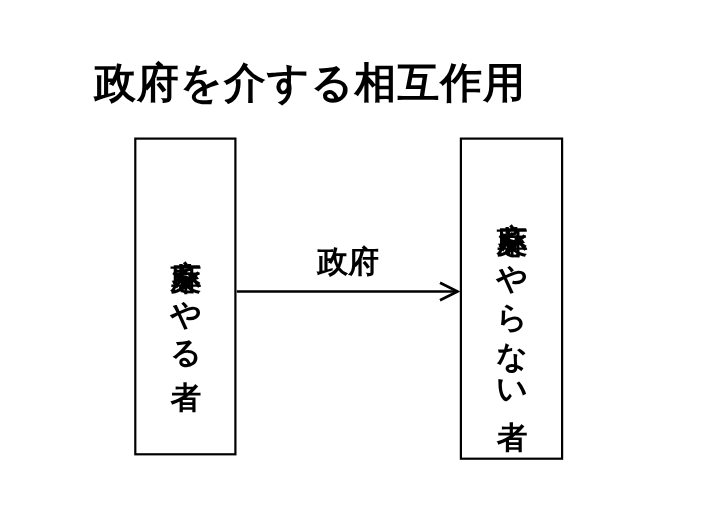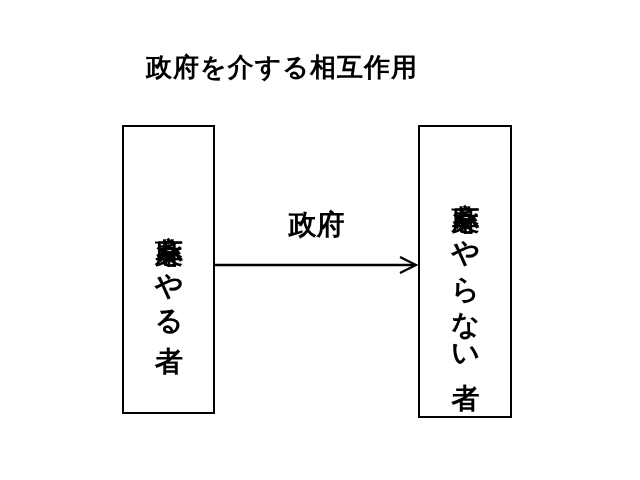--- a/index.html
+++ b/index.html
@@ -14,21 +14,21 @@
     height: 480px;
     background: #ffffff;
     overflow: hidden;
   }
   .title {
     position: absolute;
     left: 0;
     top: 50px;
     width: 564px;
     text-align: center;
-    font-size: 26px;
+    font-size: 38px;
     font-weight: bold;
     color: #000000;
     letter-spacing: 1px;
   }
   .node-box {
     position: absolute;
     border: 2px solid #000000;
     background: #ffffff;
     display: flex;
     align-items: center;
@@ -42,21 +42,21 @@
     text-orientation: upright;
     font-size: 28px;
     font-weight: bold;
     color: #000000;
     letter-spacing: 3px;
     white-space: nowrap;
   }
   .arrow-label {
     position: absolute;
     left: 215px;
-    top: 206px;
+    top: 219px;
     width: 203px;
     text-align: center;
     font-size: 28px;
     font-weight: bold;
     color: #000000;
   }
   .arrow-svg {
     position: absolute;
     left: 215px;
     top: 254px;

